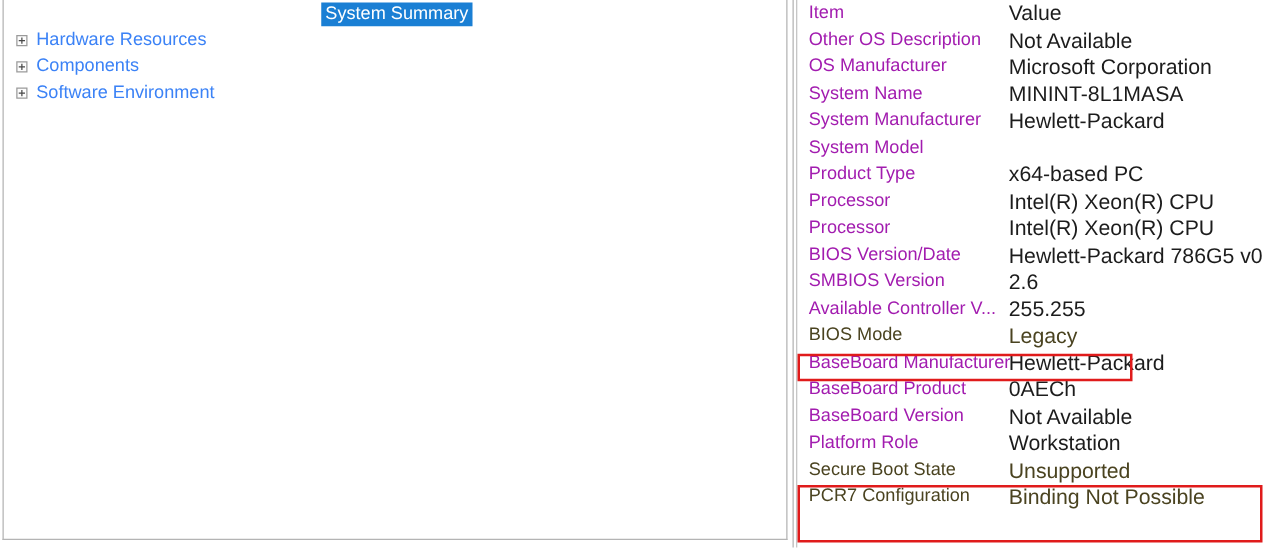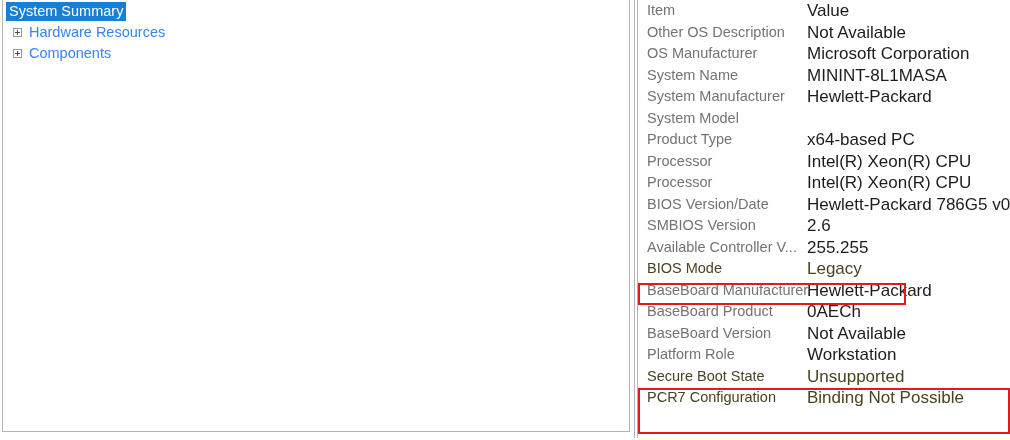--- a/index.html
+++ b/index.html
@@ -43,20 +43,21 @@
     line-height: 20px;
     font-size: 14.5px;
     color: #1a1a1a;
     white-space: nowrap;
   }
 
   
   #tree-row-system-summary {
     margin-top: 1px;
     padding-left: 3px;
+    text-align: center;
   }
   .tree-label-selected {
     display: inline-block;
     background: #1a7fd4;
     color: #ffffff;
     padding: 0 3px 0 3px;
     line-height: 19px;
     height: 19px;
     font-size: 14.5px;
   }
@@ -144,21 +145,21 @@
     height: 21.5px;
     white-space: nowrap;
     overflow: hidden;
   }
   .cell-item {
     position: absolute;
     left: 9px;
     top: 1px;
     font-size: 14.5px;
     line-height: 19px;
-    color: #737373;
+    color: #a21caf;
   }
   .cell-value {
     position: absolute;
     left: 169px;
     top: 1px;
     font-size: 17px;
     line-height: 19px;
     color: #1c1c1c;
     white-space: nowrap;
   }
@@ -207,20 +208,24 @@
     <div class="tree-row tree-child">
       <span class="expander"></span>
       <span class="tree-child-label">Hardware Resources</span>
     </div>
 
     <div class="tree-row tree-child">
       <span class="expander"></span>
       <span class="tree-child-label">Components</span>
     </div>
 
+    <div class="tree-row tree-child">
+      <span class="expander"></span>
+      <span class="tree-child-label">Software Environment</span>
+    </div>
 
   </div>
 
   <div id="splitter"></div>
   <div id="splitter-line-a"></div>
   <div id="splitter-line-b"></div>
 
   <div id="details-panel">
 
     <div class="detail-row">

